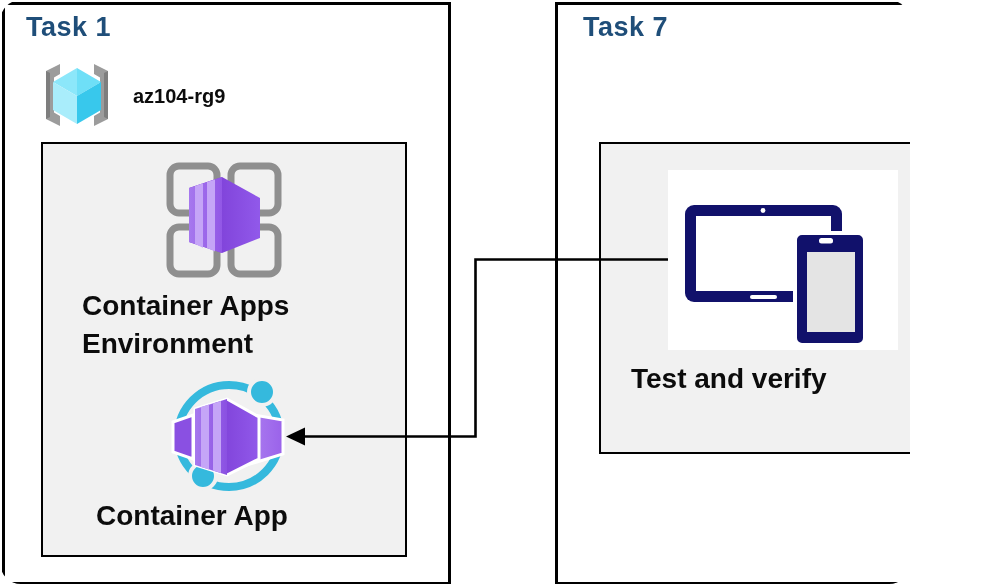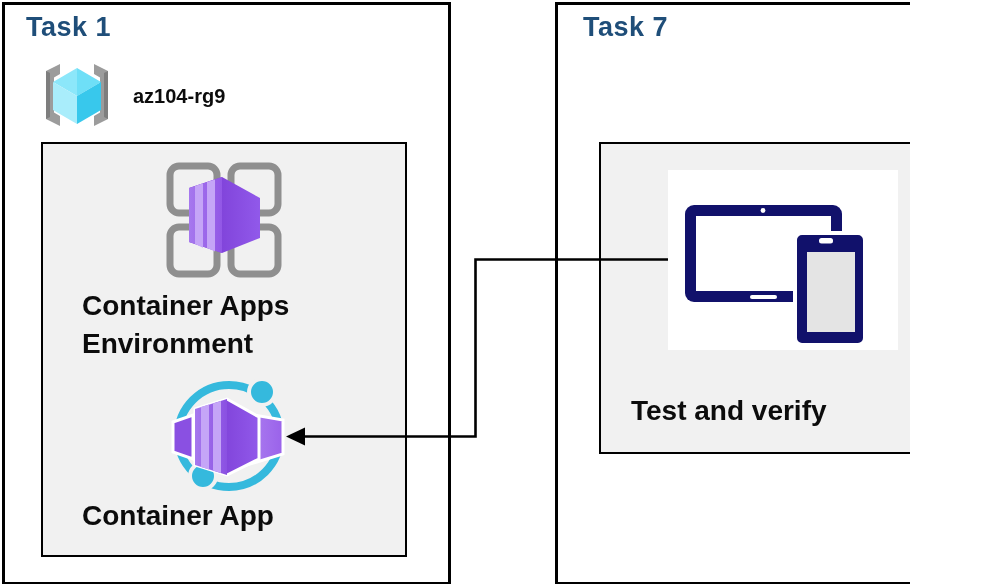--- a/index.html
+++ b/index.html
@@ -1,18 +1,18 @@
 <!DOCTYPE html>
 <html><head>
 <meta charset="utf-8">
 <style>
   html,body{margin:0;padding:0;background:#fff;}
   #stage{
     position:relative;width:910px;height:584px;background:#fff;
-    font-family:"Liberation Sans", sans-serif;overflow:hidden;
+    font-family:"Liberation Sans", sans-serif;overflow:hidden;border-radius:21px;
   }
   .task-box{position:absolute;top:2px;height:577px;background:#fff;border:3px solid #000;}
   #task1-box{left:2px;width:443px;}
   #task2-box{left:555px;width:442px;}
   .task-title{
     position:absolute;top:12px;font-size:27px;font-weight:bold;color:#1F4E79;
     letter-spacing:0.5px;white-space:nowrap;
   }
   #task1-title{left:26px;}
   #task2-title{left:583px;}
@@ -25,25 +25,25 @@
     position:absolute;left:133px;top:78px;height:36px;line-height:36px;
     font-size:20px;font-weight:bold;color:#0c0c0c;white-space:nowrap;
   }
   #cae-icon{left:164px;top:160px;width:120px;height:121px;}
   .diagram-label{
     position:absolute;font-size:28px;font-weight:bold;color:#0c0c0c;
     text-align:left;line-height:38px;
   }
   #cae-label{left:82px;top:287px;width:280px;}
   #app-icon{left:167px;top:378px;width:124px;height:119px;}
-  #app-label{left:82px;top:497px;width:280px;}
+  #app-label{left:96px;top:497px;width:280px;}
   #device-box{
     position:absolute;left:668px;top:170px;width:230px;height:180px;background:#fff;
   }
-  #test-label{left:631px;top:392px;width:300px;}
+  #test-label{left:631px;top:360px;width:300px;}
   #connector-overlay{
     position:absolute;left:0;top:0;width:1006px;height:584px;pointer-events:none;z-index:6;
   }
 </style>
 </head>
 <body>
 
 <div id="stage">
 
   <div class="task-box" id="task1-box"></div>

